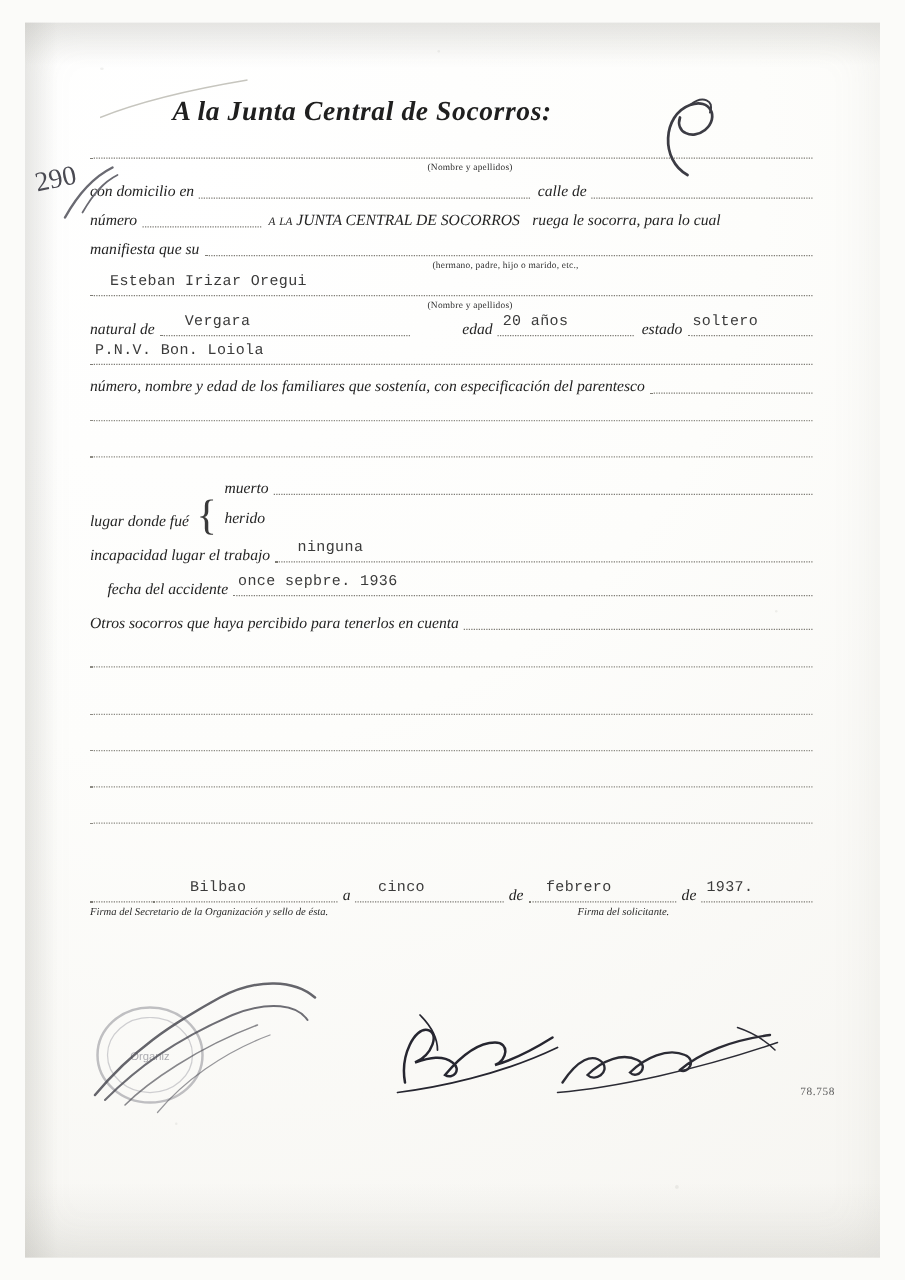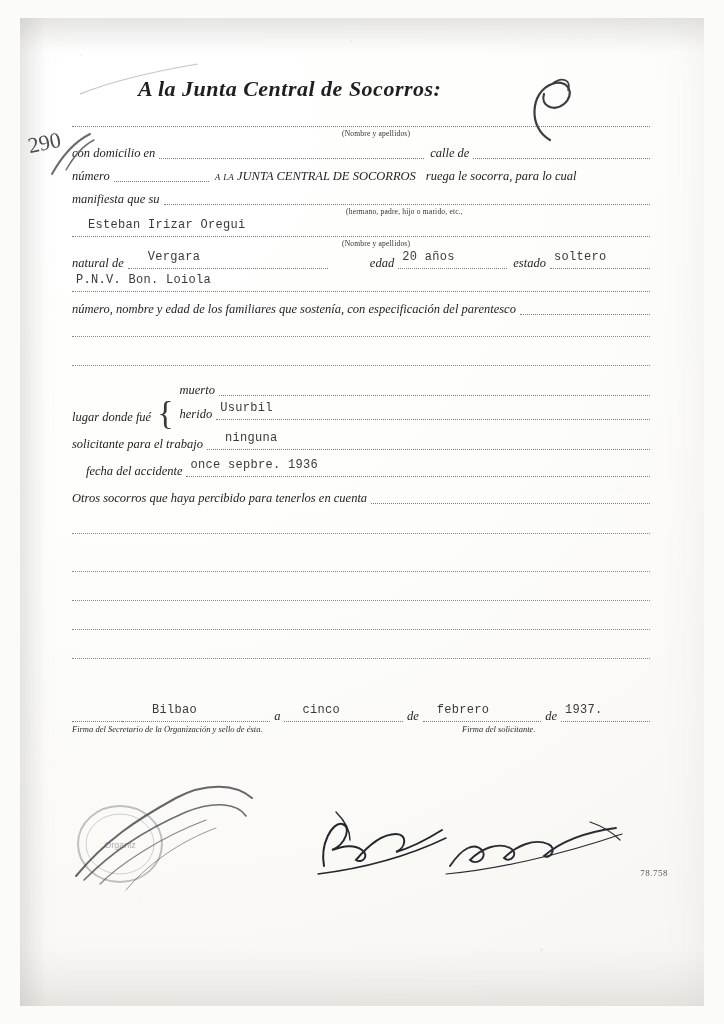--- a/index.html
+++ b/index.html
@@ -286,29 +286,26 @@
         <span class="brace">{</span>
         <span class="brace-lines">
           <div class="row">
             <span class="pl">muerto</span>
             <span class="fill">
               <span class="hw"></span>
             </span>
           </div>
           <div class="row">
             <span class="pl">herido</span>
-            <span class="fill">
-              <span class="hw">Usurbil</span>
-            </span>
           </div>
         </span>
       </div>
 
       <div class="row" style="margin-top:6px;">
-        <span class="pl">solicitante para el trabajo</span>
+        <span class="pl">incapacidad lugar el trabajo</span>
         <span class="fill">
           <span class="hw" style="margin-left:14px;">ninguna</span>
         </span>
       </div>
 
       <div class="row" style="margin-top:6px;margin-left:14px;">
         <span class="pl">fecha del accidente</span>
         <span class="fill">
           <span class="hw">once sepbre. 1936</span>
         </span>

